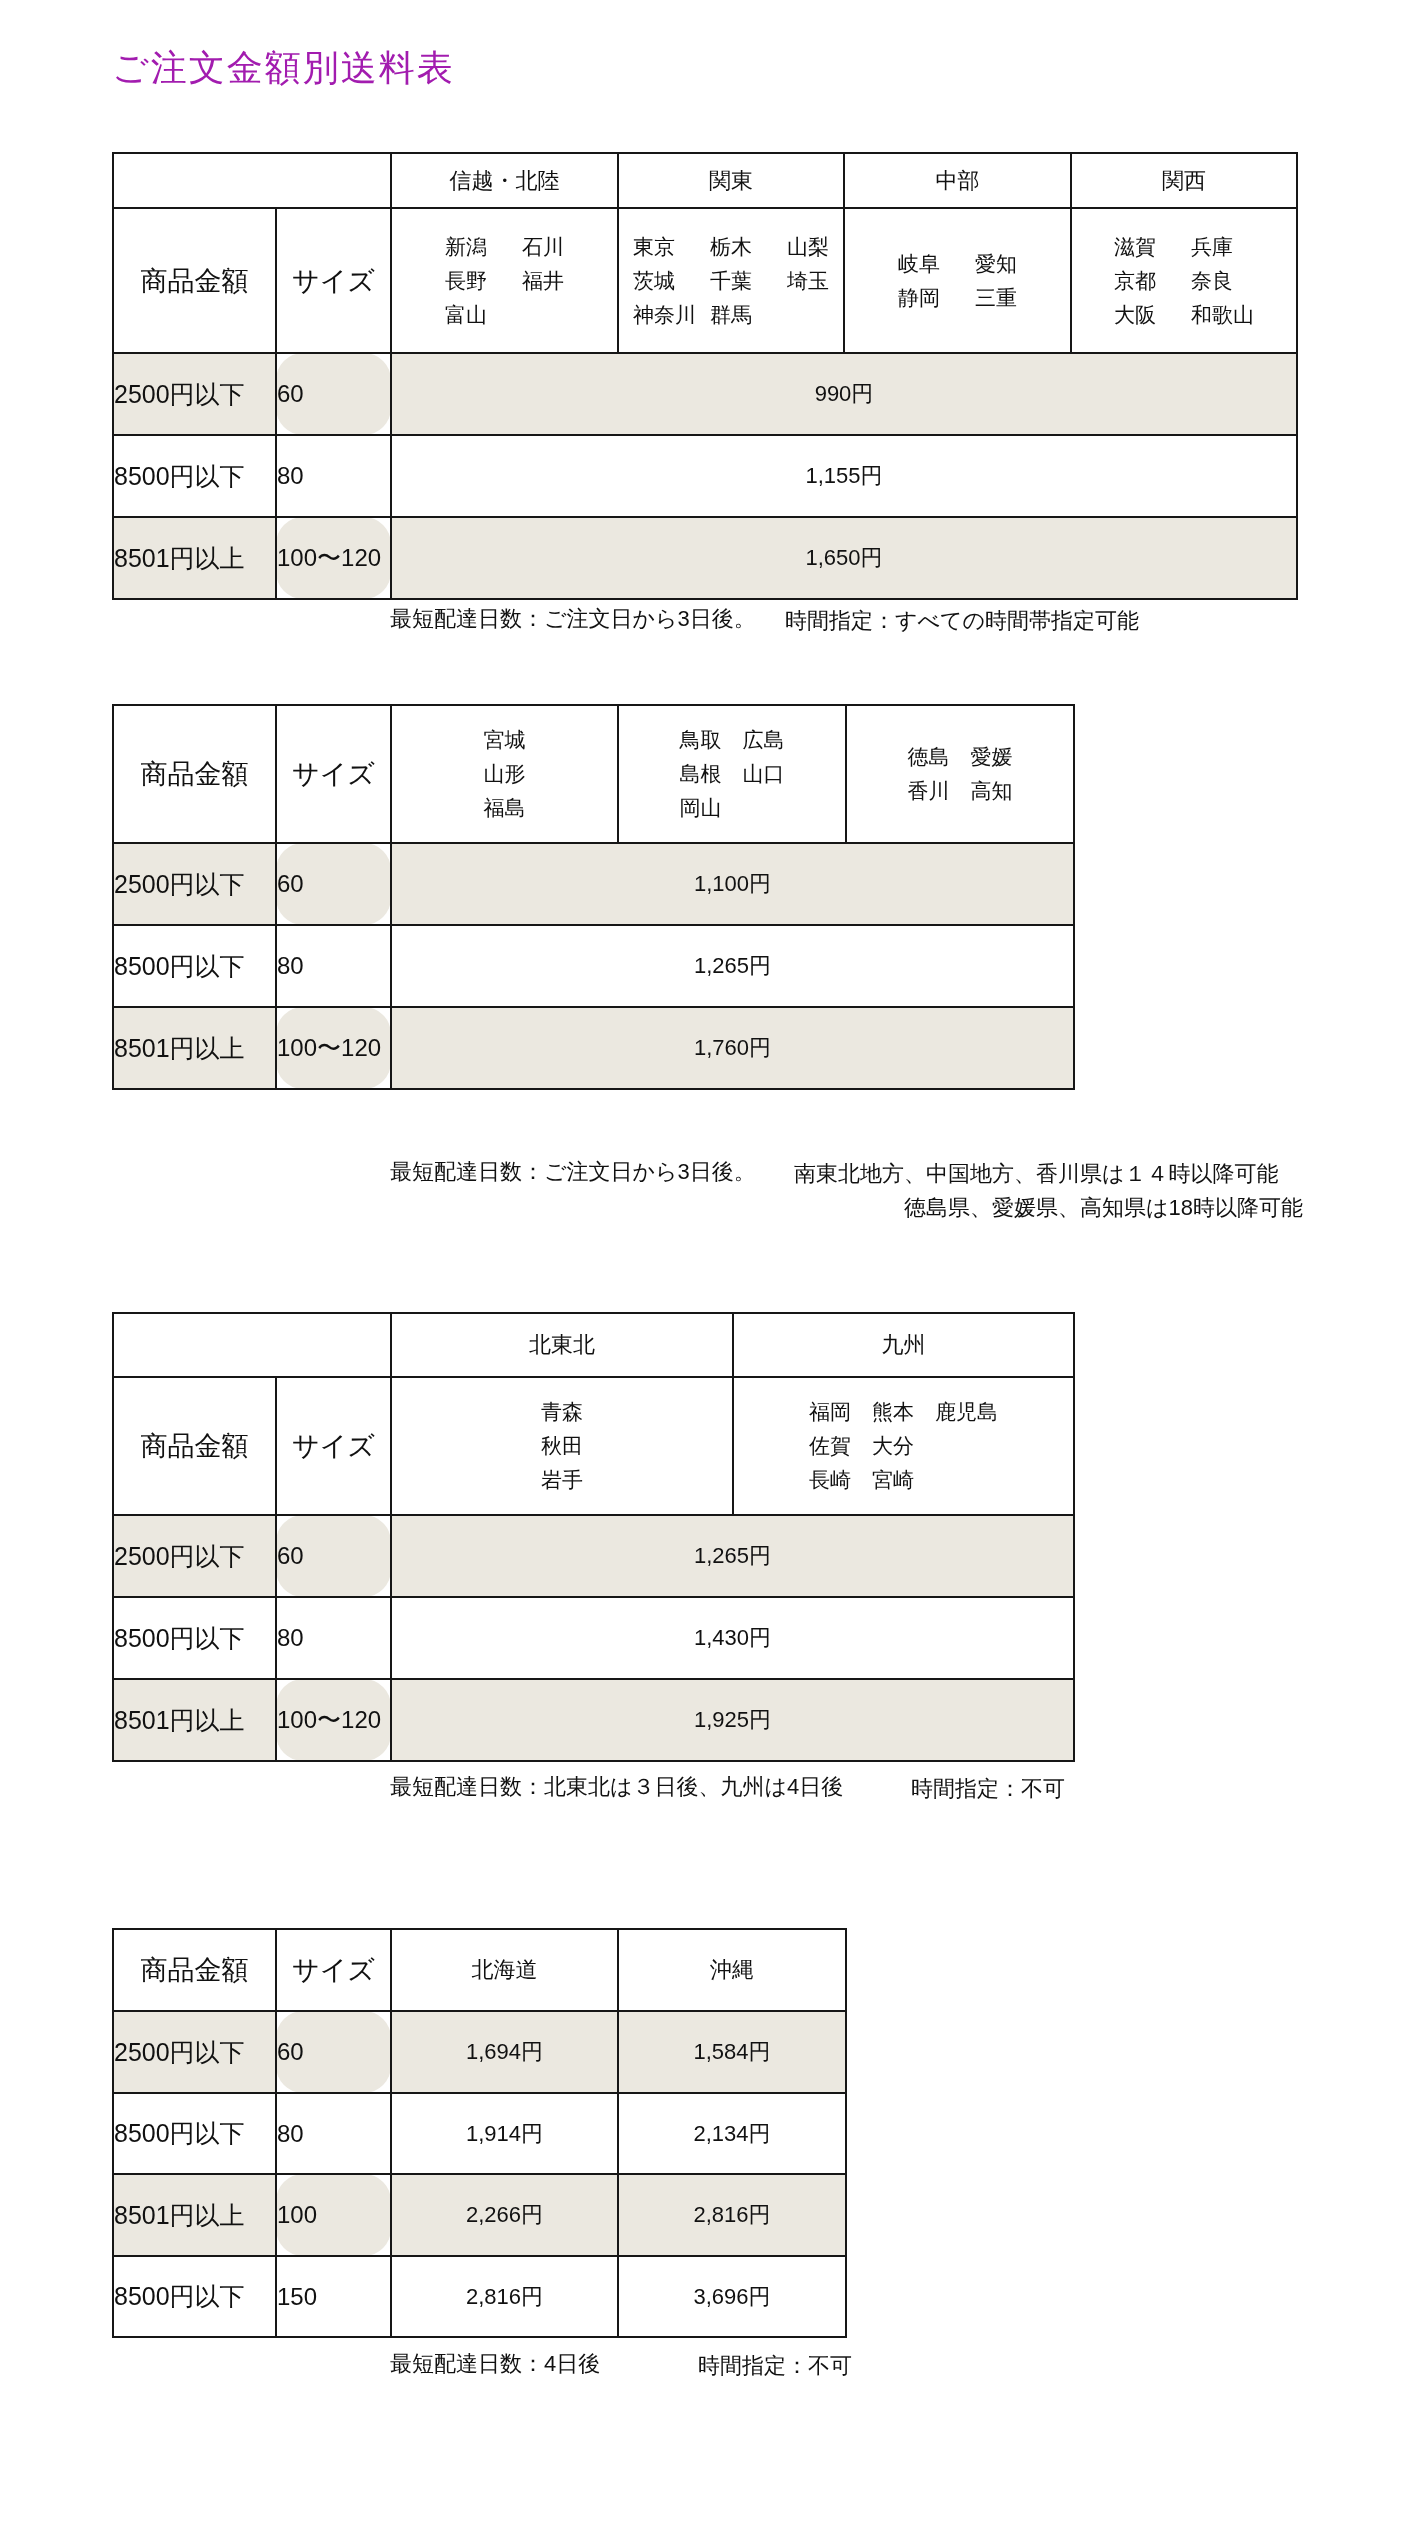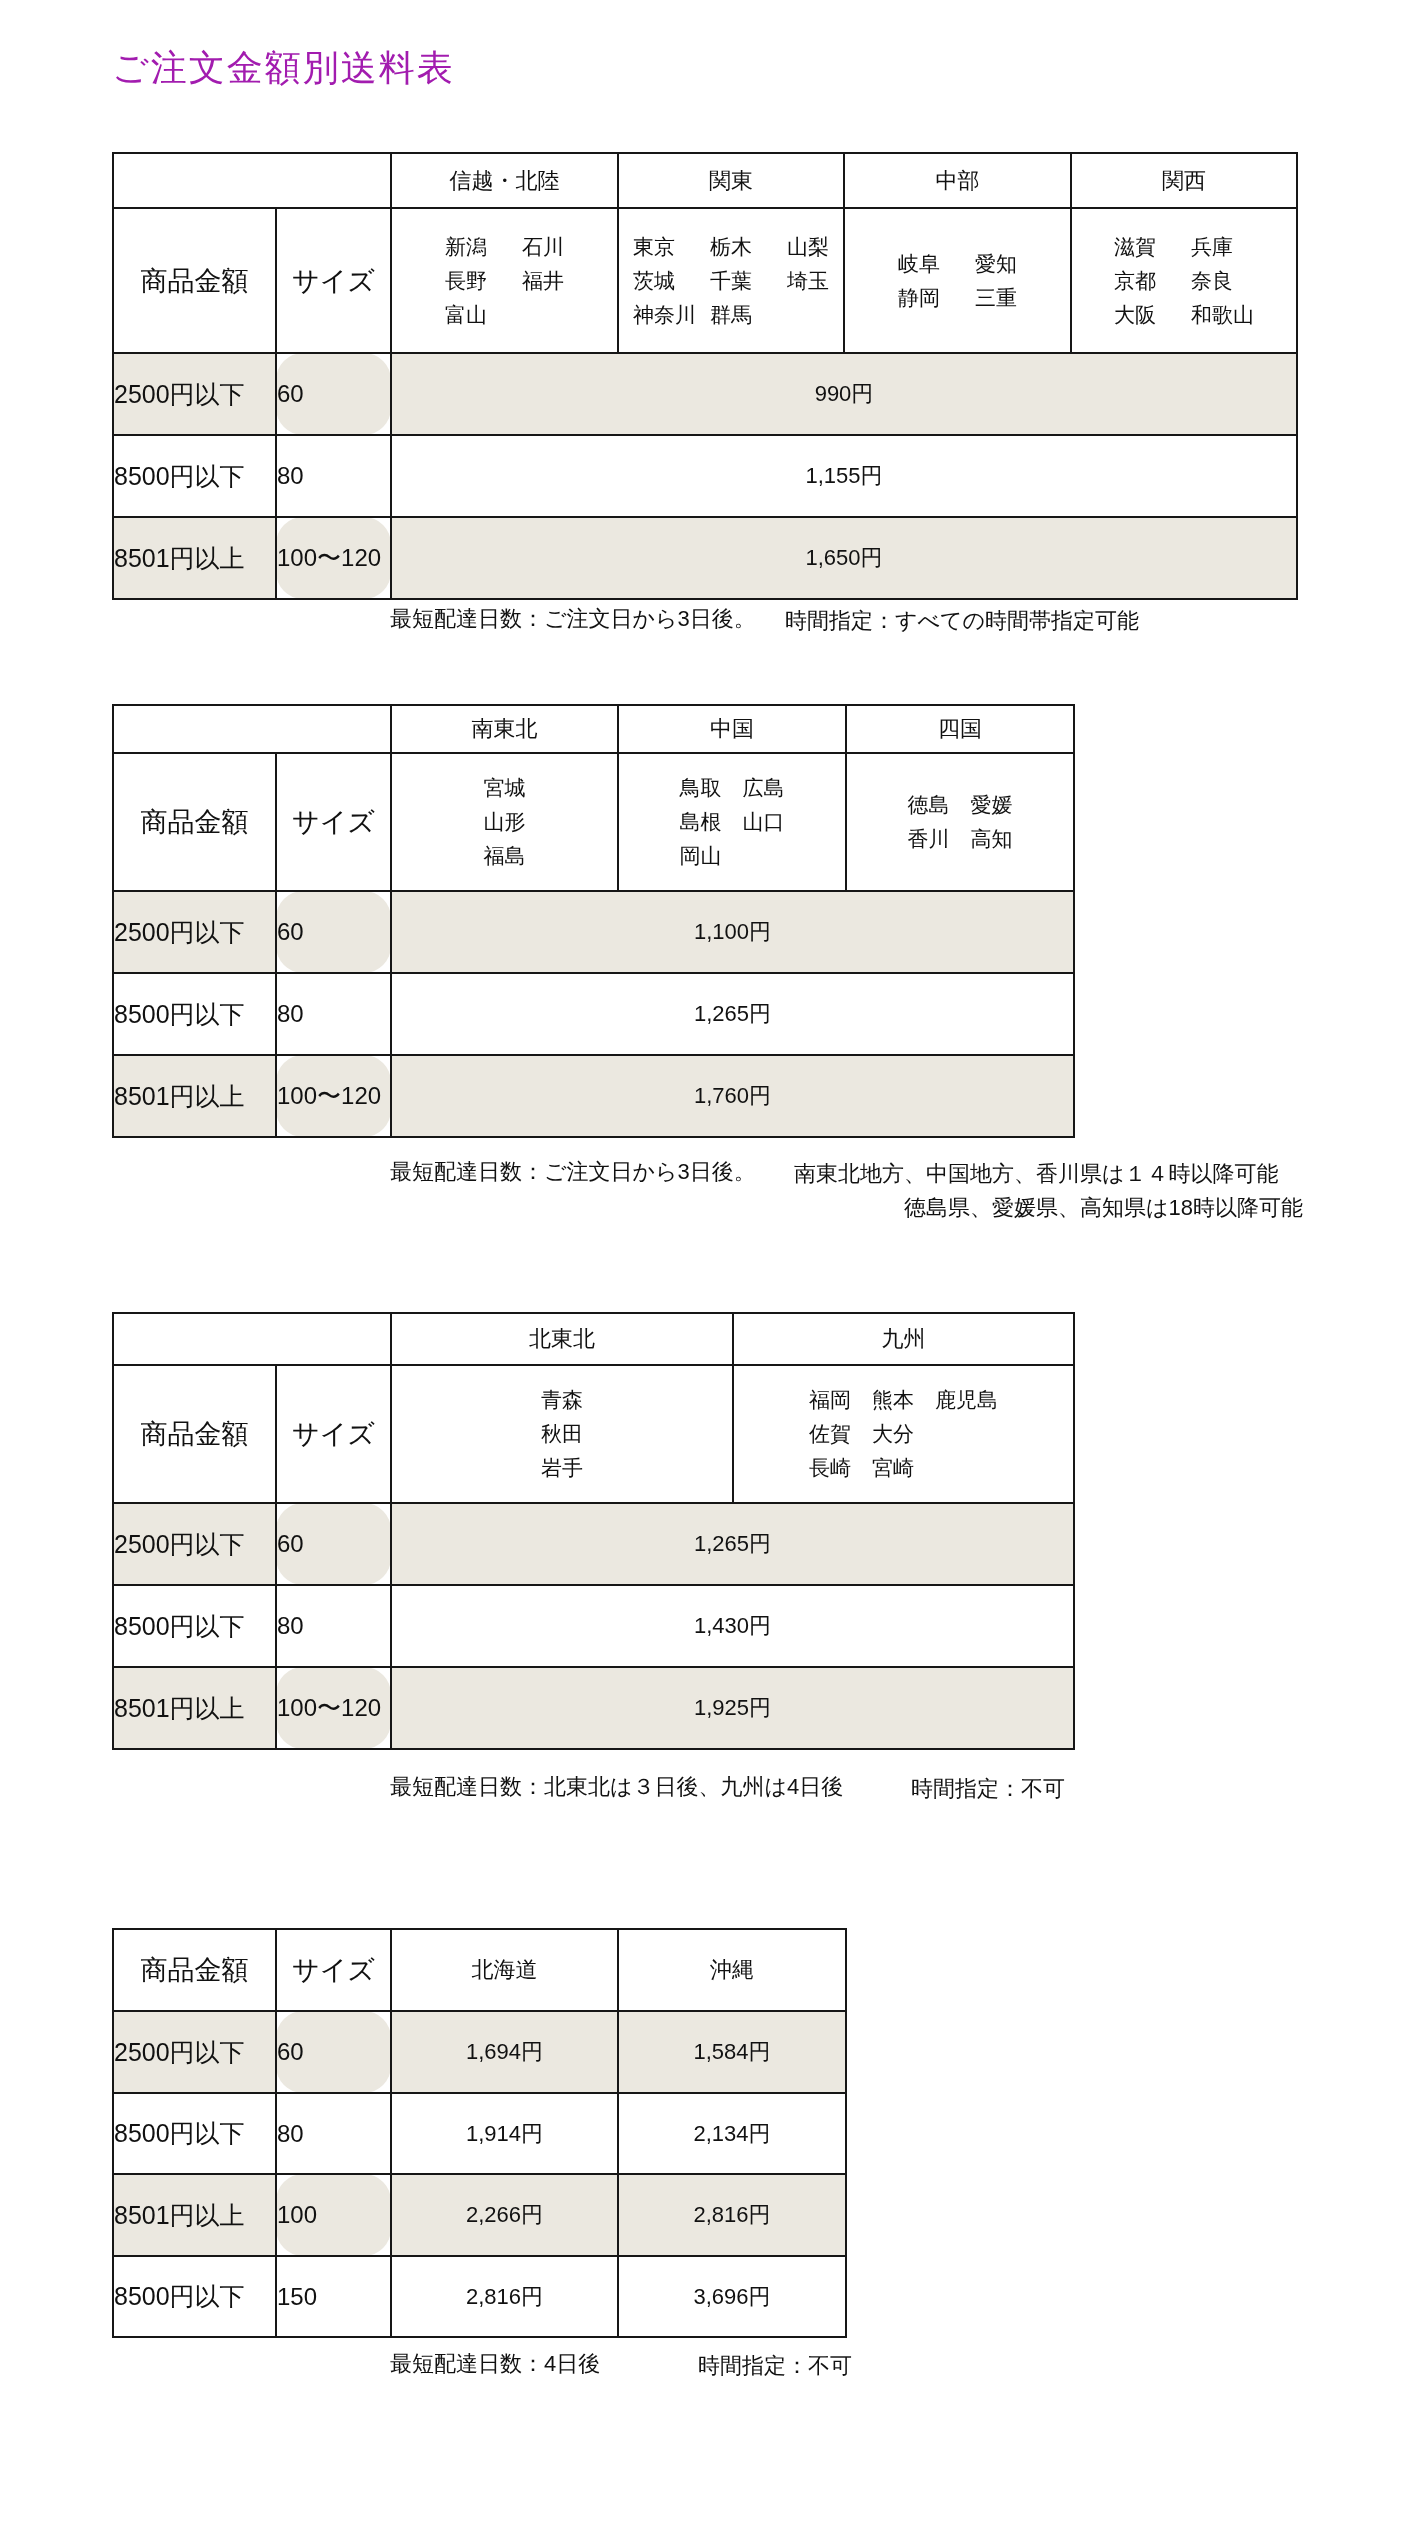--- a/index.html
+++ b/index.html
@@ -147,26 +147,20 @@
 
 <table class="fee-table t2" style="left:112px;top:704px;">
   <colgroup>
     <col style="width:163px">
       <col style="width:115px">
     <col style="width:227px">
       <col style="width:228px">
       <col style="width:228px">
   </colgroup>
   <tbody>
-    <tr style="height:48px">
-      <td class="spacer" colspan="2"></td>
-      <td class="region-cell">南東北</td>
-      <td class="region-cell">中国</td>
-      <td class="region-cell">四国</td>
-    </tr>
     <tr style="height:138px">
       <td class="amount-head">商品金額</td>
       <td class="size-head">サイズ</td>
       <td class="pref-cell">
           <div class="pref-wrap">
             <div class="pref-col">
               <div class="pref-name">宮城</div>
               <div class="pref-name">山形</div>
               <div class="pref-name">福島</div>
             </div>
@@ -225,21 +219,21 @@
 </div>
 
 <table class="fee-table t3" style="left:112px;top:1312px;">
   <colgroup>
     <col style="width:163px">
       <col style="width:115px">
     <col style="width:342px">
       <col style="width:341px">
   </colgroup>
   <tbody>
-    <tr style="height:52px">
+    <tr style="height:64px">
       <td class="spacer" colspan="2"></td>
       <td class="region-cell">北東北</td>
       <td class="region-cell">九州</td>
     </tr>
     <tr style="height:138px">
       <td class="amount-head">商品金額</td>
       <td class="size-head">サイズ</td>
       <td class="pref-cell">
           <div class="pref-wrap">
             <div class="pref-col">

